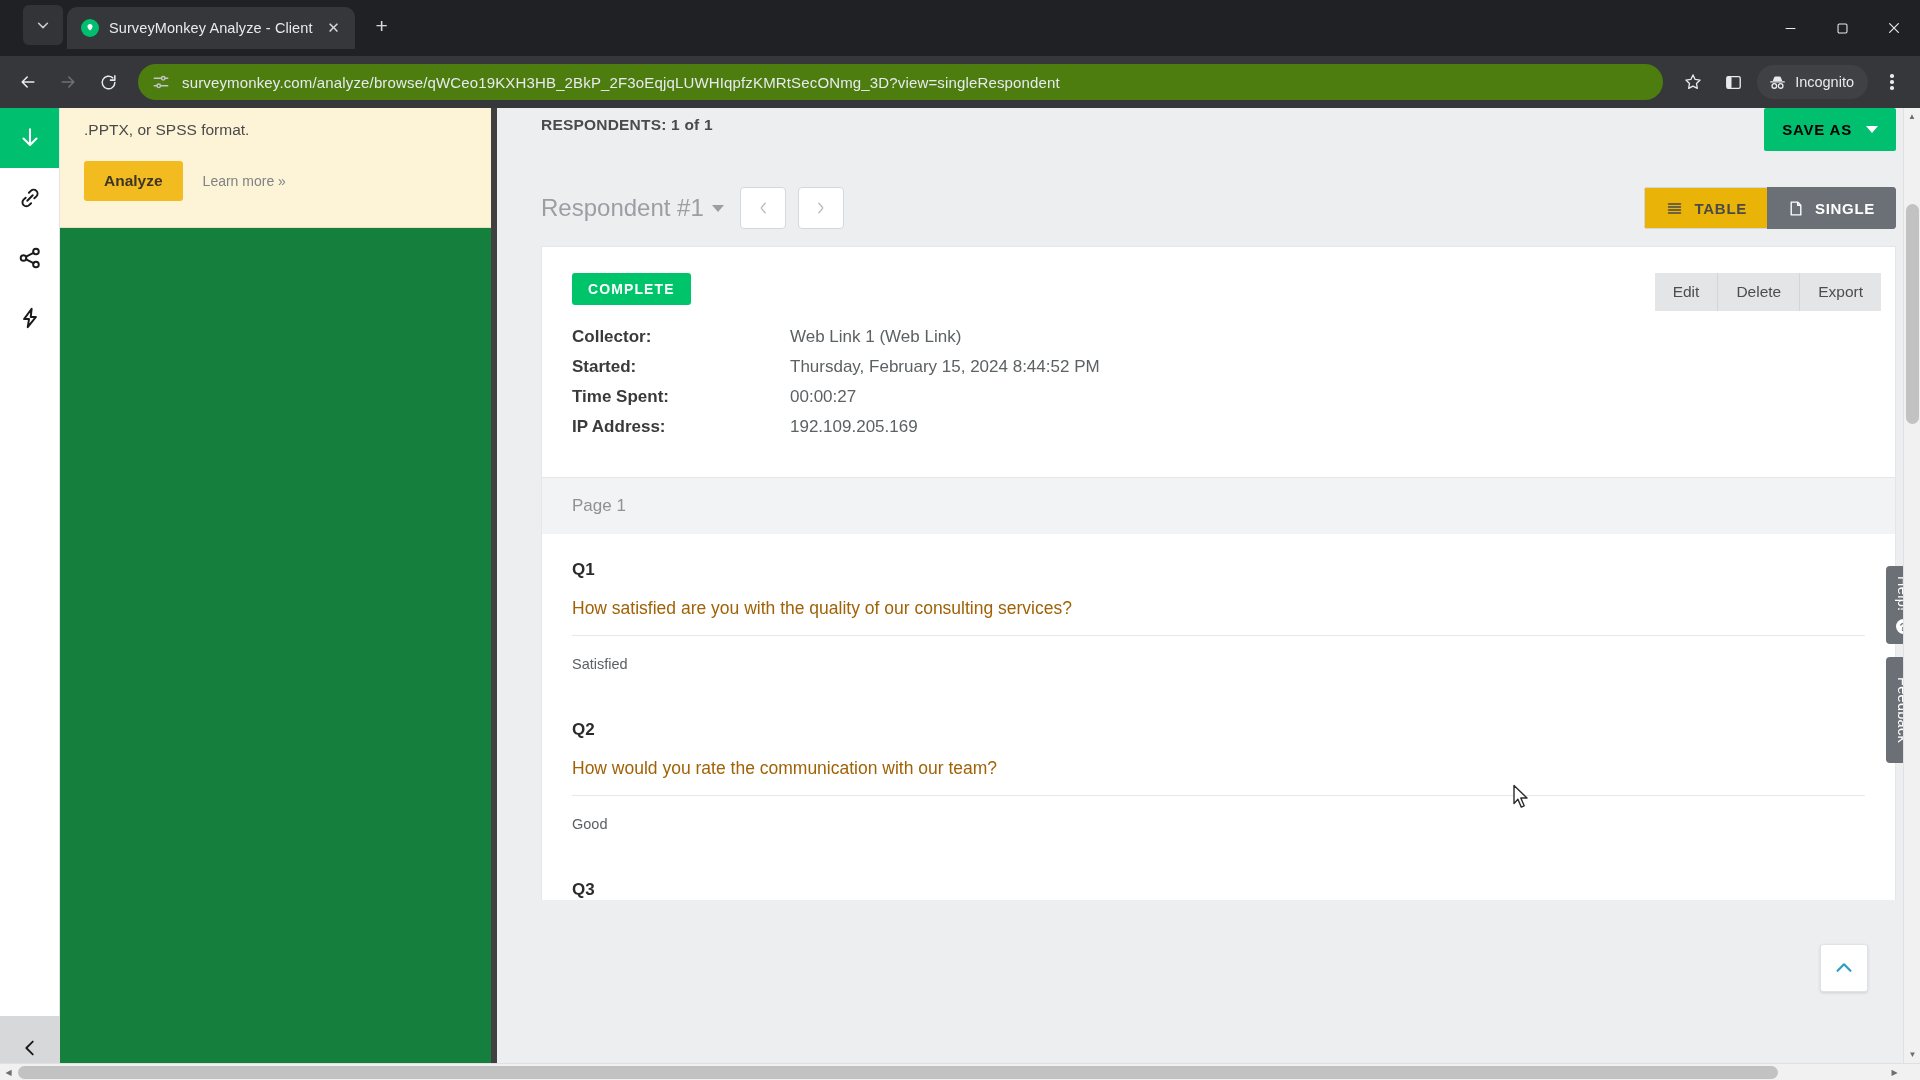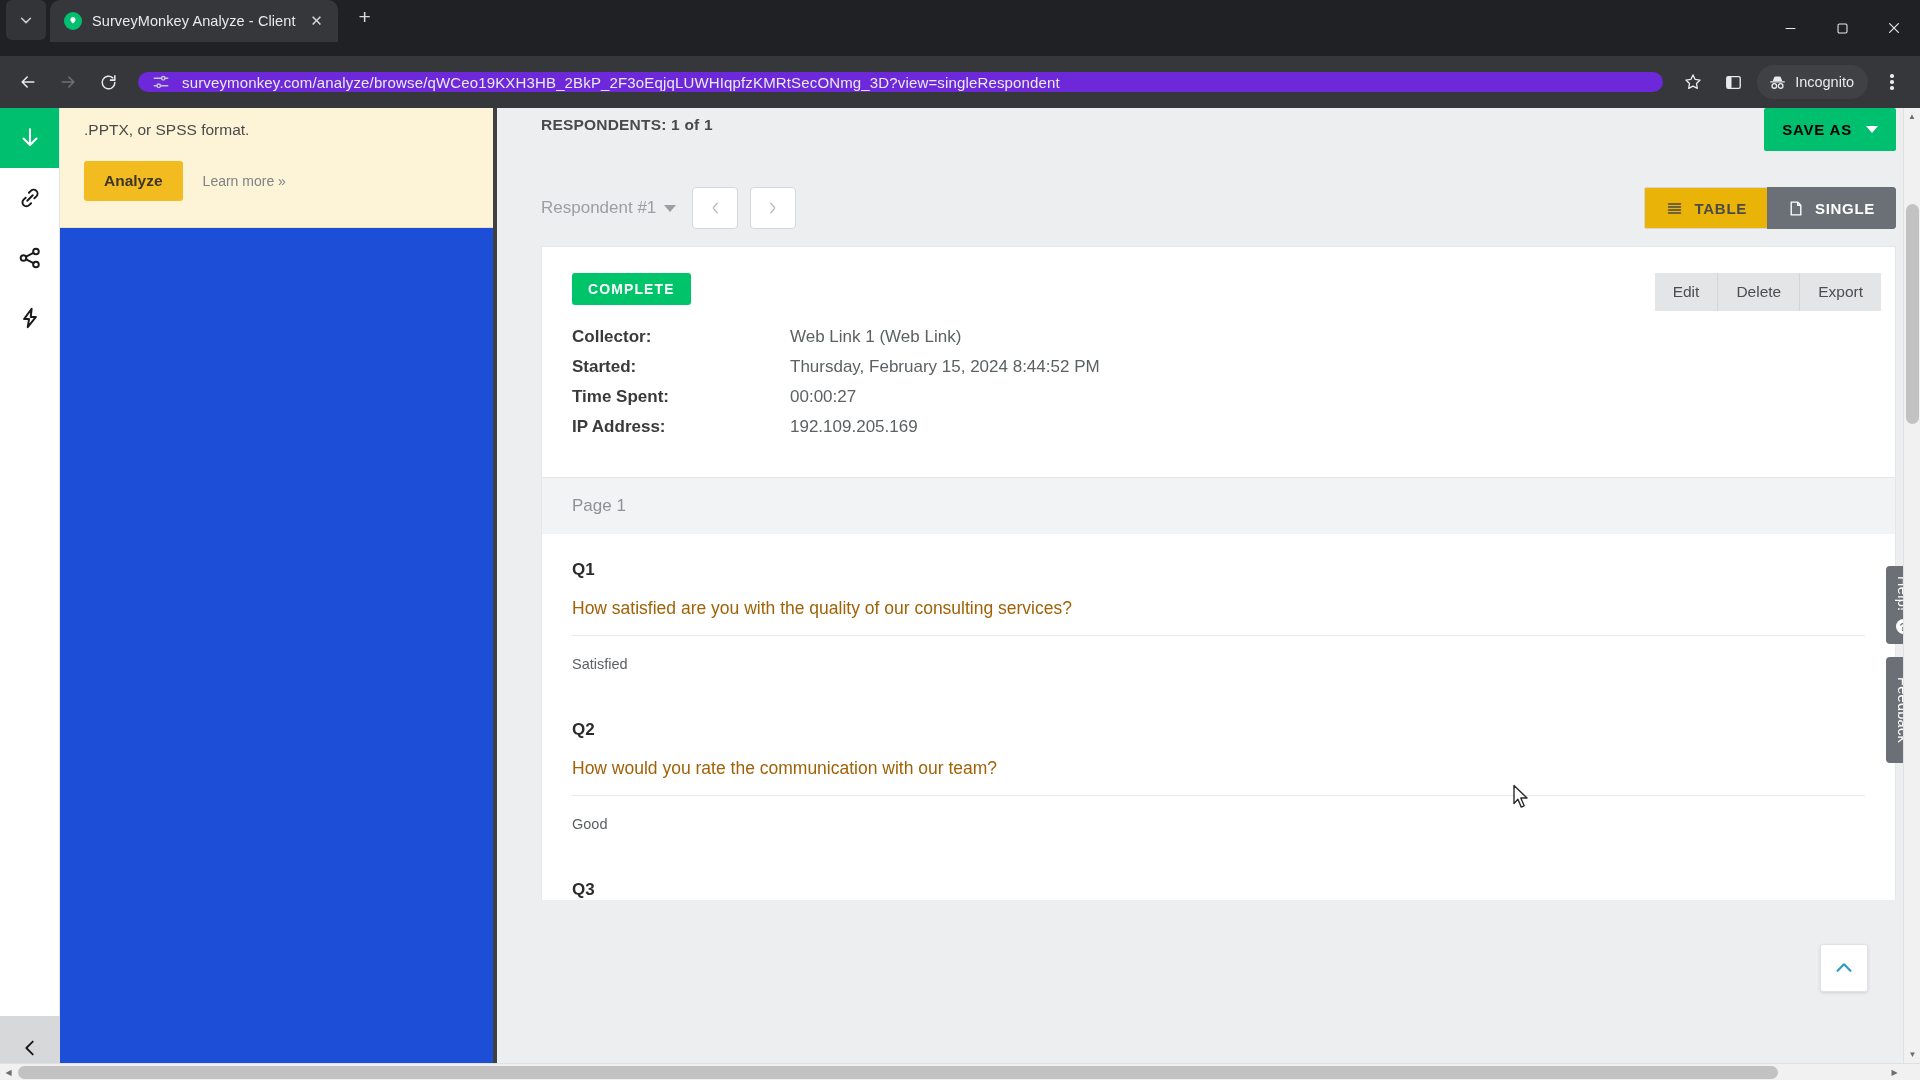--- a/index.html
+++ b/index.html
@@ -9,21 +9,21 @@
     overflow: hidden;
     font-family: "Liberation Sans", sans-serif;
     background: #202124;
   }
 
   
   .browser { width: 1920px; height: 1080px; display: flex; flex-direction: column; }
 
   .tabstrip {
     height: 56px; background: #202124;
-    display: flex; align-items: flex-start; padding-left: 2px;
+    display: flex; align-items: center; padding-left: 19px;
     position: relative; flex: 0 0 56px;
   }
   .tab-list-btn {
     width: 40px; height: 40px; margin: 0 4px 6px 4px;
     border-radius: 6px; background: #333438;
     display: flex; align-items: center; justify-content: center;
     color: #c8cace; font-size: 13px;
   }
   .tab {
     height: 42px; min-width: 280px; max-width: 300px;
@@ -66,21 +66,21 @@
     height: 52px; background: #35373b; flex: 0 0 52px;
     display: flex; align-items: center; gap: 4px; padding: 0 10px;
   }
   .nav-btn {
     width: 36px; height: 36px; border-radius: 50%;
     display: flex; align-items: center; justify-content: center;
     color: #e8eaed; font-size: 18px;
   }
   .nav-btn.disabled { color: #6e7175; }
   .omnibox {
-    flex: 1 1 auto; height: 20px; background: #6d28d9;
+    flex: 1 1 auto; height: 36px; background: #4d7c0f;
     border-radius: 18px; display: flex; align-items: center;
     gap: 12px; padding: 0 14px; margin: 0 8px;
   }
   .omni-icon { width: 18px; height: 18px; flex: 0 0 18px; color: #c4c7ca; }
   .omni-url {
     color: #e8eaed; font-size: 15px; white-space: nowrap;
     overflow: hidden; flex: 1 1 auto; letter-spacing: .15px;
   }
   .tb-icon {
     width: 36px; height: 36px; border-radius: 50%;
@@ -114,22 +114,22 @@
   .rail-item.active { background: #00bf6f; color: #fff; }
   .rail-item svg { width: 26px; height: 26px; }
   .rail-collapse {
     position: absolute; bottom: 0; left: 0; width: 60px; height: 64px;
     background: #d6d8da; display: flex; align-items: center; justify-content: center;
     color: #1a1a1a; font-size: 22px;
   }
 
   
   .leftpanel {
-    width: 437px; flex: 0 0 437px; background: #1d4ed8;
-    border-right: 4px solid #404040; position: relative;
+    width: 437px; flex: 0 0 437px; background: #15803d;
+    border-right: 6px solid #404040; position: relative;
   }
   .promo {
     background: #fdf3d7; padding: 0 24px 26px 24px;
     border-bottom: 1px solid #e9e0c0;
   }
   .promo-text {
     color: #4a4a4a; font-size: 15.5px; padding-top: 10px; line-height: 1.5;
   }
   .promo-row { display: flex; align-items: center; gap: 20px; margin-top: 20px; }
   .btn-upgrade {
@@ -156,21 +156,21 @@
     width: 0; height: 0; border-left: 6px solid transparent;
     border-right: 6px solid transparent; border-top: 7px solid #fff;
   }
 
   .toolrow {
     display: flex; align-items: center; justify-content: space-between;
     padding: 0 24px 0 44px; height: 76px;
   }
   .resp-nav { display: flex; align-items: center; gap: 12px; }
   .resp-select {
-    color: #9a9fa3; font-size: 17px; display: flex; align-items: center; gap: 8px;
+    color: #9a9fa3; font-size: 24px; display: flex; align-items: center; gap: 8px;
     padding-right: 4px;
   }
   .resp-caret {
     width: 0; height: 0; border-left: 6px solid transparent;
     border-right: 6px solid transparent; border-top: 7px solid #9a9fa3;
   }
   .arrow-btn {
     width: 46px; height: 42px; border: 1px solid #d5d8da; background: #fff;
     border-radius: 4px; display: flex; align-items: center; justify-content: center;
     color: #b9bdc0; font-size: 17px;

